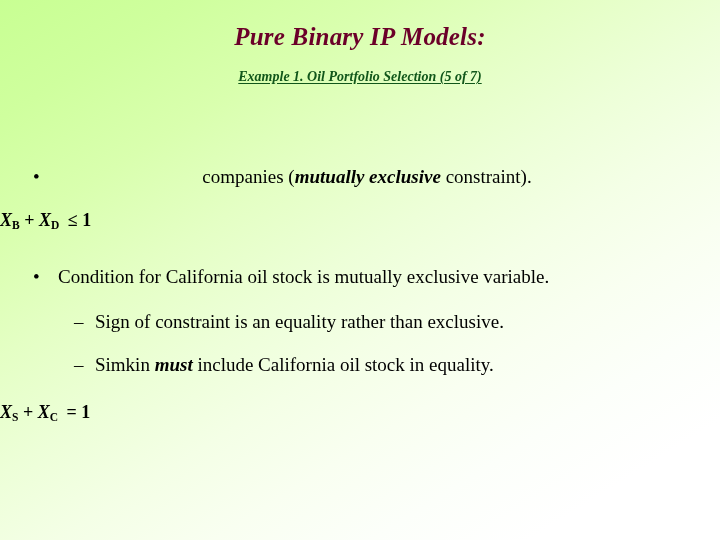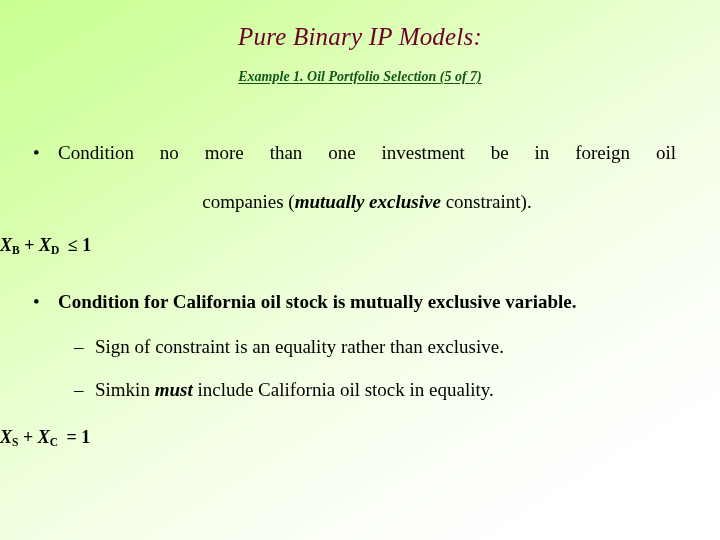--- a/index.html
+++ b/index.html
@@ -36,21 +36,21 @@
   
   .title-area {
     position: absolute;
     left: 0;
     top: 22px;
     width: 720px;
     text-align: center;
   }
   .slide-title {
     font-family: "Liberation Serif", "DejaVu Serif", serif;
-    font-weight: normal;
+    font-weight: bold;
     font-style: italic;
     font-size: 25px;
     line-height: 30px;
     color: #6b0029;
     letter-spacing: 0.2px;
     text-align: center;
   }
   .slide-subtitle {
     margin-top: 12px;
     font-family: "Liberation Serif", "DejaVu Serif", serif;
@@ -90,21 +90,20 @@
     font-size: 19px;
     line-height: 25px;
   }
   .b1 .btext {
     display: block;
     text-align: justify;
     text-justify: inter-word;
   }
   .b1 .btext.nojustify {
     text-align: left;
-    font-weight: bold;
   }
   
   .b1 .btext.two-line {
     text-align: justify;
   }
   .b1 .btext.two-line > .line1 {
     display: block;
     text-align: justify;
     text-align-last: justify;
   }
@@ -172,21 +171,20 @@
   <div class="title-area">
     <div class="slide-title">Pure Binary IP Models:</div>
     <div class="slide-subtitle">Example 1. Oil Portfolio Selection (5 of 7)</div>
   </div>
 
   <div class="body-area">
 
     <div class="bullet-row b1">
       <span class="marker">•</span>
       <span class="btext two-line">
-        <span class="line1">Condition no  more  than  one  investment  be  in  foreign  oil</span>
         <span class="line2"><span>companies (</span><span class="bi">mutually exclusive</span><span> constraint).</span></span>
       </span>
     </div>
 
     <div class="row-spacer-a"></div>
 
     <div class="equation">
       <span class="var">X</span><sub>B</sub>
       <span class="op">+</span>
       <span class="var">X</span><sub>D</sub>

